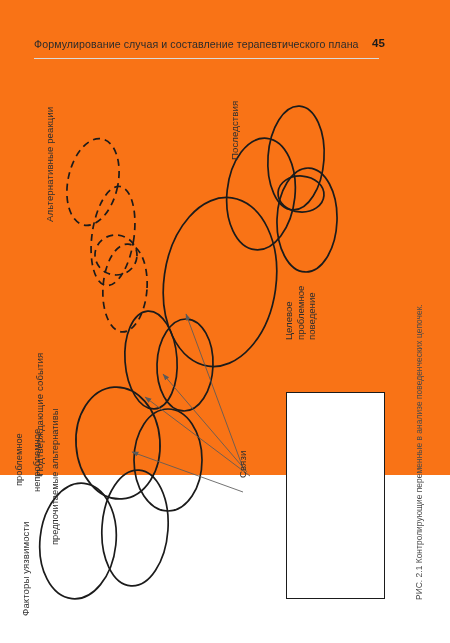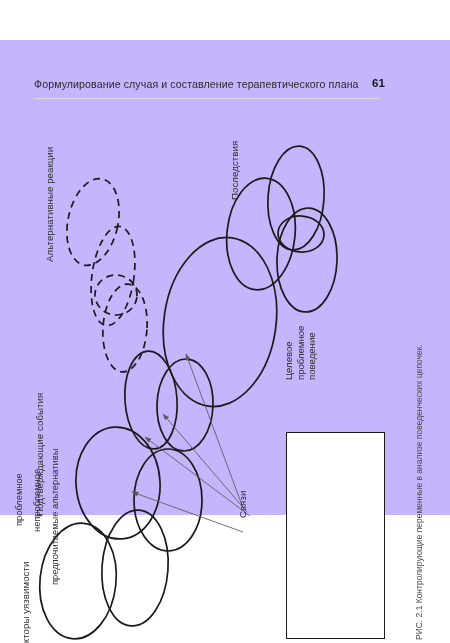--- a/index.html
+++ b/index.html
@@ -1,21 +1,21 @@
 <!DOCTYPE html>
 <html><head>
 <meta charset="utf-8">
 <style>
   html,body{margin:0;padding:0;background:#ffffff;}
   body{
     width:450px;height:643px;overflow:hidden;position:relative;
     font-family:"Liberation Sans","DejaVu Sans",sans-serif;
     color:#231f20;
   }
-  #page{position:absolute;left:0;top:0;width:450px;height:475px;background:#c4b5fd;margin-top:40px;}
+  #page{position:absolute;left:0;top:0;width:450px;height:475px;background:#f97316;}
 
   
   .running-head{
     position:absolute;left:34px;top:38px;width:330px;
     font-size:10.6px;letter-spacing:.1px;color:#2b2b2b;white-space:nowrap;
   }
   .folio{
     position:absolute;left:372px;top:37px;width:40px;
     font-size:11.5px;font-weight:bold;color:#1b1b1b;
   }
@@ -72,21 +72,21 @@
     transform-origin:0 0;transform:rotate(-90deg);
     letter-spacing:.05px;
   }
 </style>
 </head>
 <body>
 
 <div id="page">
 
   <div class="running-head">Формулирование случая и составление терапевтического плана</div>
-  <div class="folio">61</div>
+  <div class="folio">45</div>
   <div class="rule"></div>
 
   <div id="figure">
     <svg width="400" height="560" viewBox="0 0 400 560" xmlns="http://www.w3.org/2000/svg">
       <g fill="none" stroke="#1b1b1b" stroke-width="1.7">
 
         <g stroke-dasharray="7,5">
           <ellipse cx="93" cy="122" rx="25" ry="44" transform="rotate(12 93 122)"></ellipse>
         </g>
         <g stroke-dasharray="7,5">

